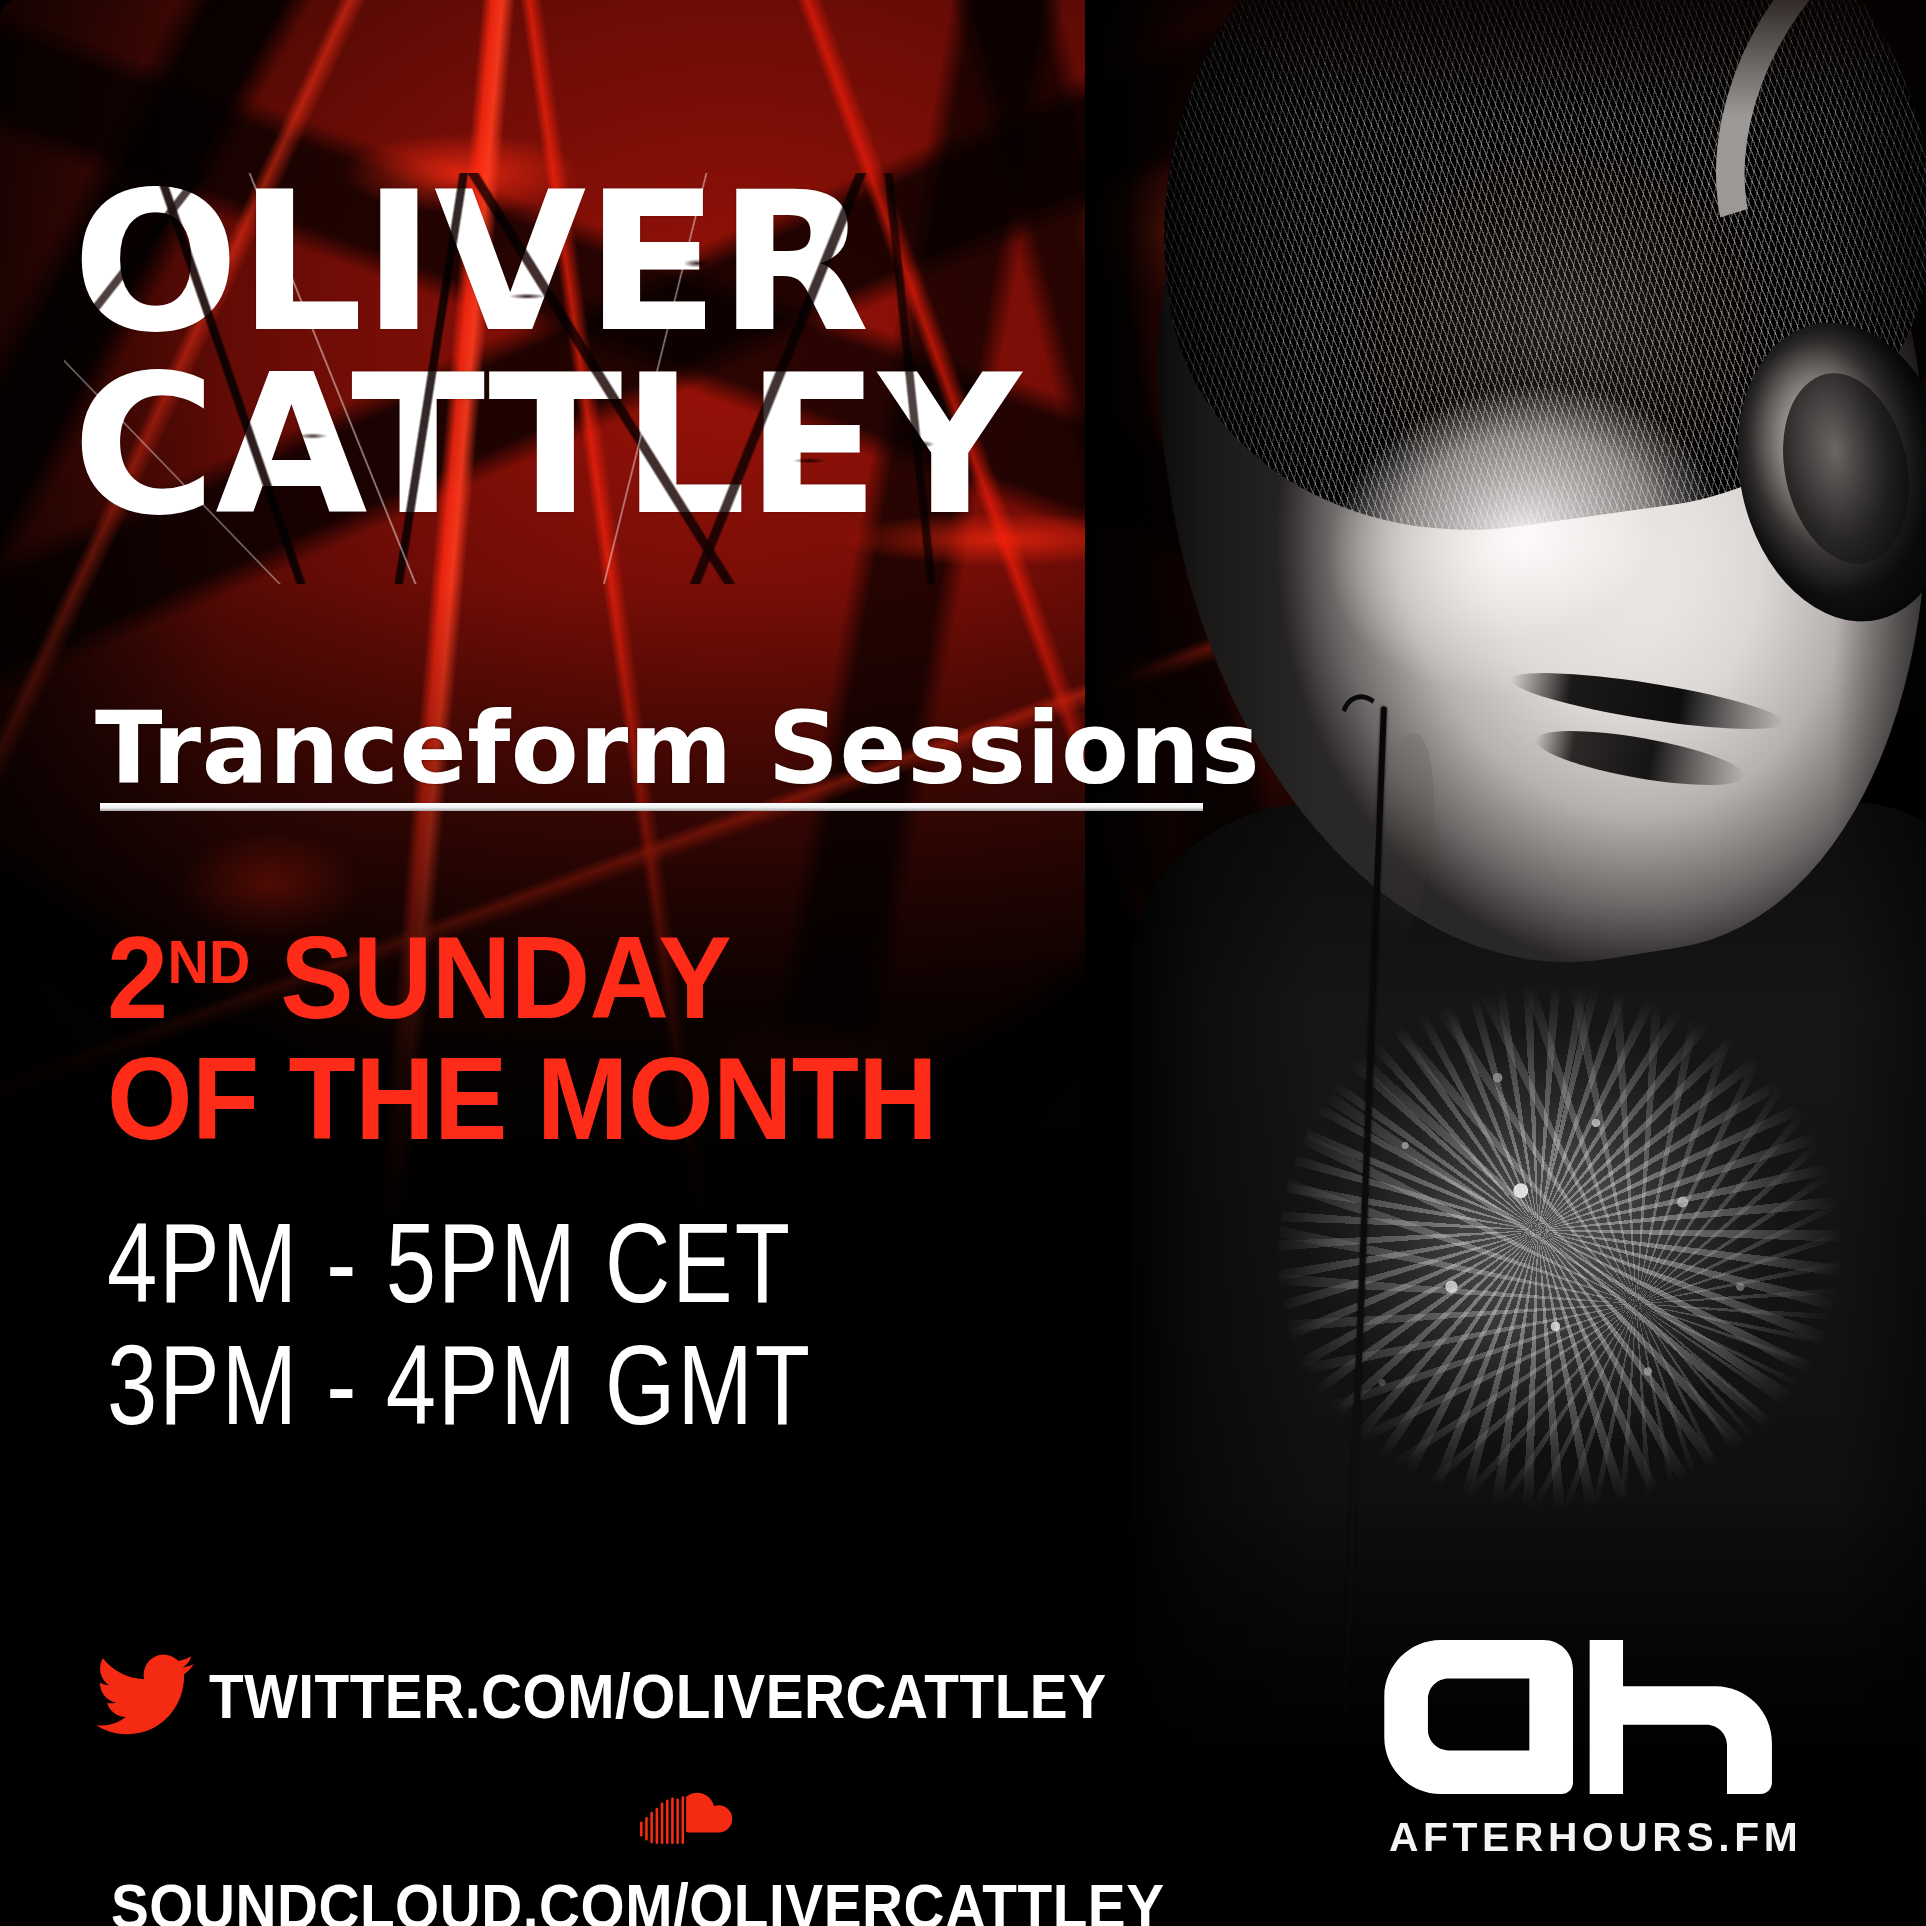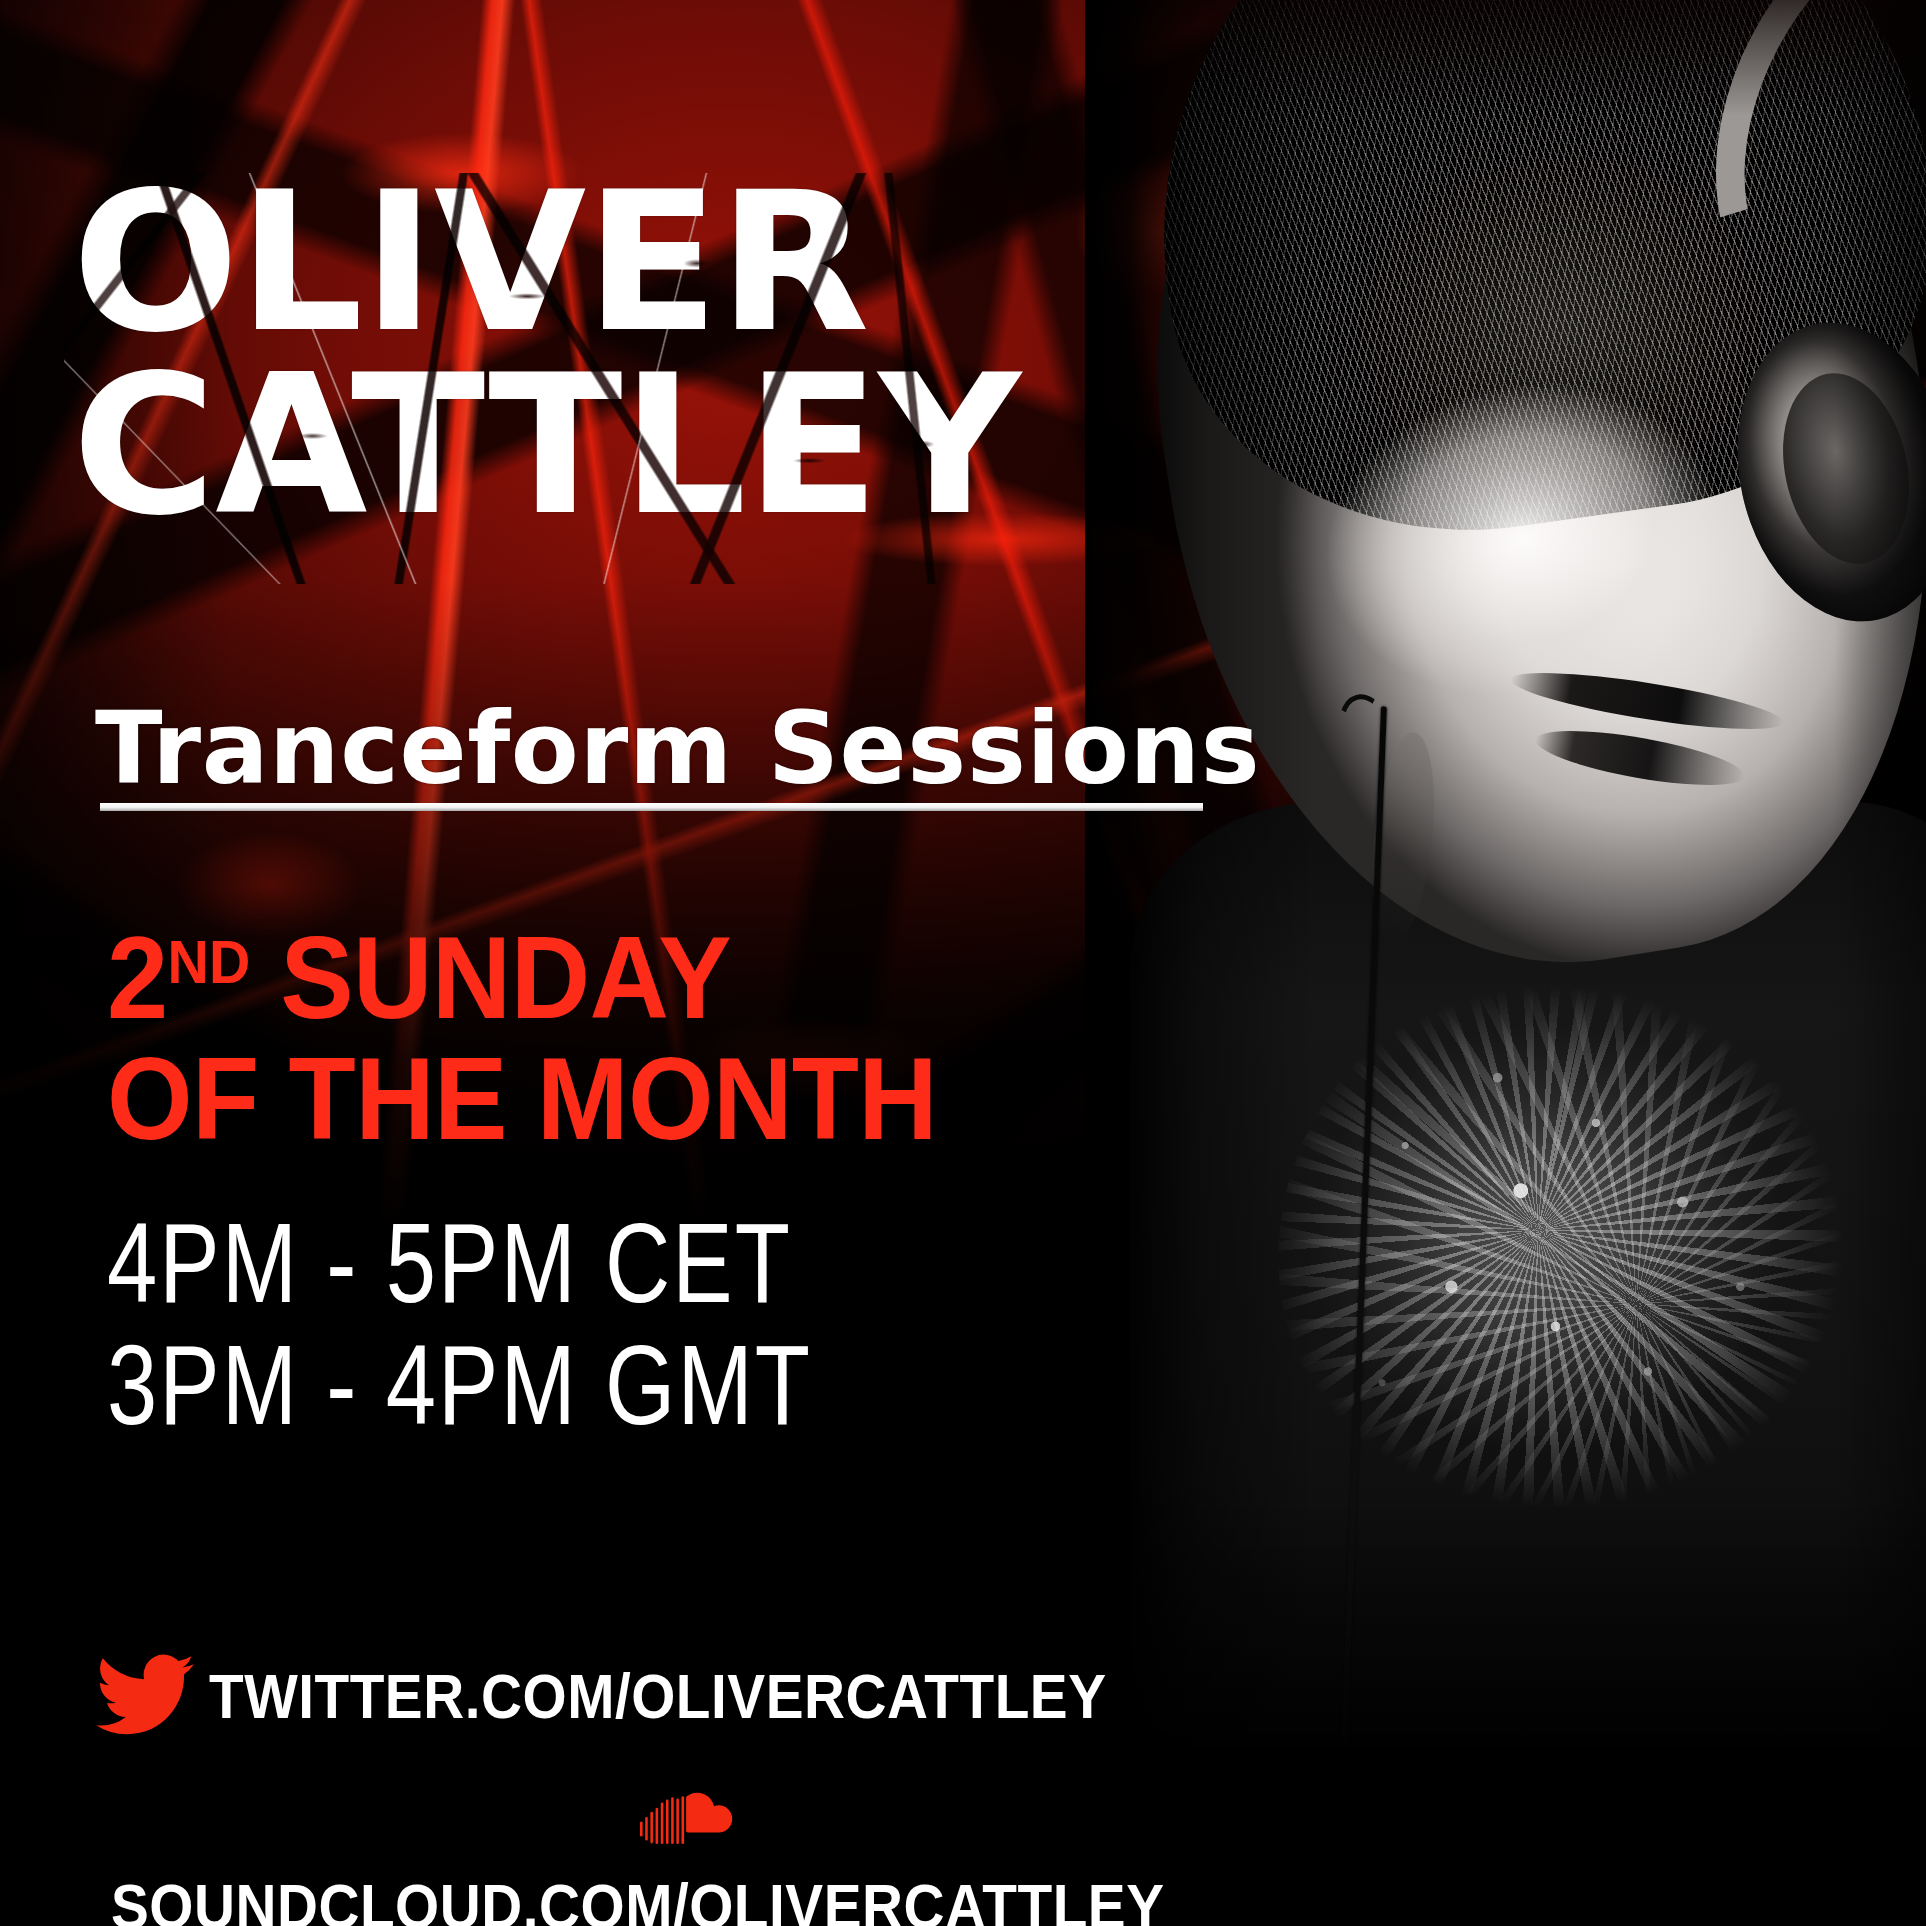--- a/index.html
+++ b/index.html
@@ -7,20 +7,21 @@
     padding: 0;
     background: #000;
   }
   #poster {
     position: relative;
     width: 1926px;
     height: 1926px;
     overflow: hidden;
     background: #090203;
     font-family: "Liberation Sans", sans-serif;
+    border-radius: 17px;
   }
 
   
   .bg-base {
     position: absolute;
     inset: 0;
     background:
       radial-gradient(ellipse 70% 55% at 38% 18%, #9a1208 0%, #6d0c06 32%, #3a0703 60%, #150302 82%, #060101 100%);
   }
   .bg-shards {
@@ -376,15 +377,27 @@
           <rect x="10.8" y="1.6" width="0.9" height="16.2" rx=".45"></rect>
           <rect x="12.6" y="2.0" width="0.9" height="15.8" rx=".45"></rect>
           <rect x="14.4" y="1.2" width="0.9" height="16.6" rx=".45"></rect>
           <path d="M16.6 1.1c.9-.75 2.0-1.1 3.2-1.1 2.9 0 5.3 2.0 5.9 4.7.5-.2 1.0-.3 1.6-.3 2.6 0 4.7 2.1 4.7 4.7s-2.1 4.7-4.7 4.7H16.6c-.3 0-.6-.25-.6-.6V1.7c0-.25.2-.45.6-.6z"></path>
         </g>
       </svg>
     </span>
     <span class="social-text">SOUNDCLOUD.COM/OLIVERCATTLEY</span>
   </div>
 
+  <div class="ahfm">
+    <div class="ahfm-mark">
+      <svg width="437" height="172" viewBox="0 0 340 134" aria-hidden="true">
+
+        <path fill="#ffffff" d="M44 0h80c13 0 23 10 23 23v88c0 5-4 9-9 9H44C19.7 120 0 100.3 0 76V44C0 19.7 19.7 0 44 0z
+                                 M50 30c-8.8 0-16 7.2-16 16v24c0 8.8 7.2 16 16 16h63V30H50z"></path>
+
+        <path fill="#ffffff" d="M160 0h26v36h72c24.3 0 44 19.7 44 44v31c0 5-4 9-9 9h-26V82c0-8.8-7.2-16-16-16h-65v54h-26V0z"></path>
+      </svg>
+    </div>
+    <div class="ahfm-label">AFTERHOURS.FM</div>
+  </div>
 
 </div>
 
 
 </body></html>

